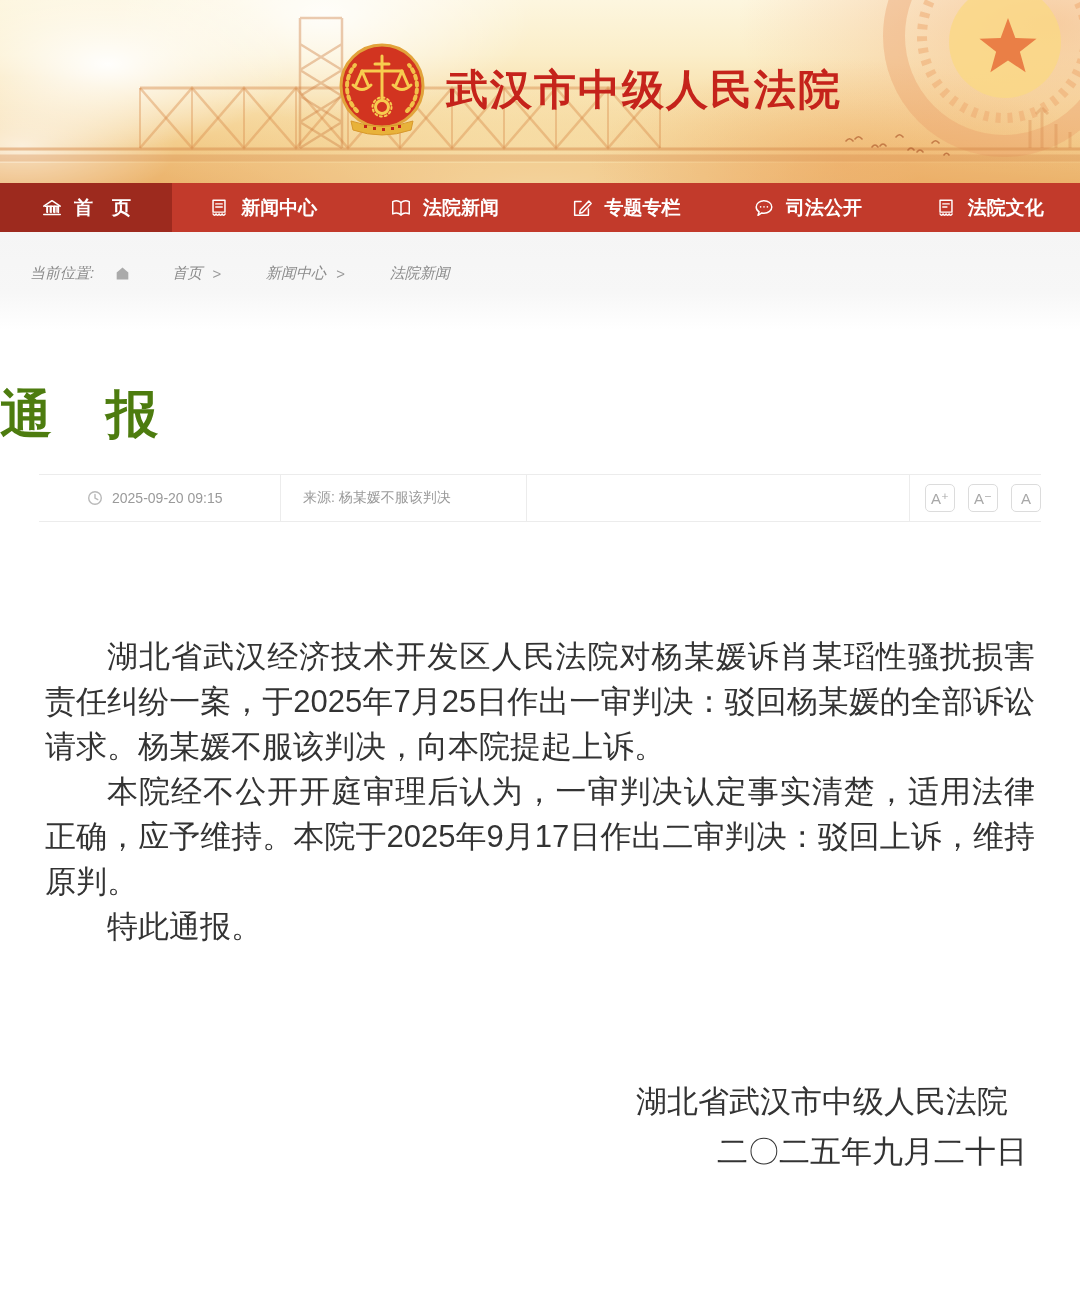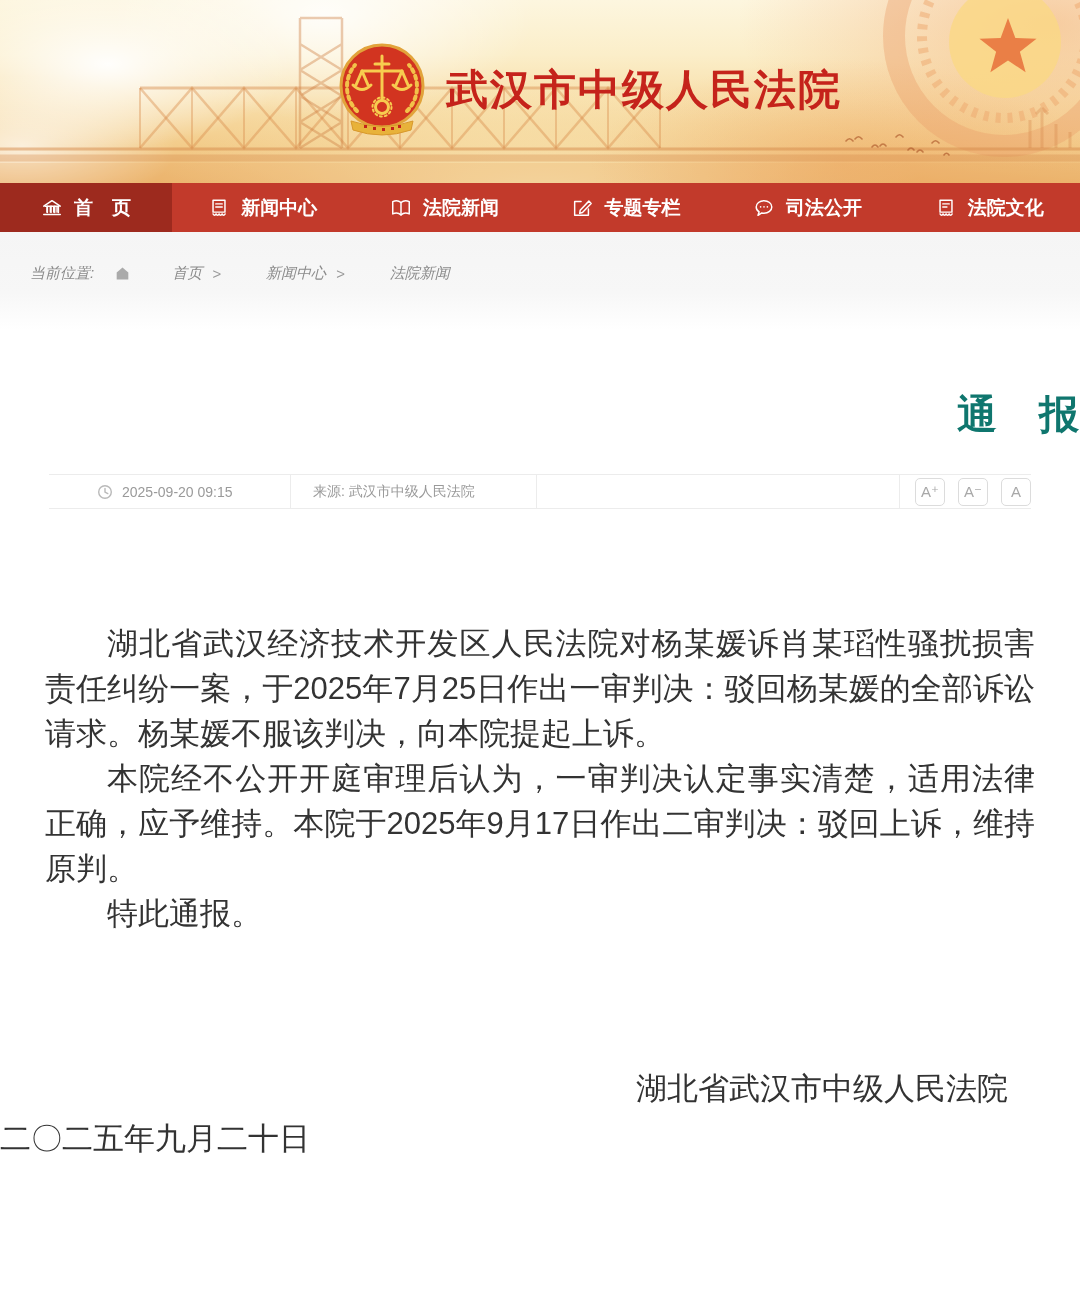--- a/index.html
+++ b/index.html
@@ -33,40 +33,40 @@
 
   
   .breadcrumb-zone { height:98px; background:linear-gradient(180deg,#f5f5f5 0%,#f7f7f7 62%,#ffffff 100%); }
   .breadcrumb { display:flex; align-items:center; gap:7px; padding:32px 0 0 30px; font-size:15px; color:#8b8b8b;font-style:italic; }
   .breadcrumb .prefix { margin-right:14px; }
   .breadcrumb a { color:#8b8b8b; text-decoration:none; cursor:pointer;margin-left:35px; }
   .breadcrumb .sep { color:#9a9a9a; margin:0 3px; }
 
   
   .content { background:#fff; padding-bottom:80px; }
-  .article-title { text-align:right; font-size:40px; font-weight:bold; color:#0f766e;
+  .article-title { text-align:left; font-size:52px; font-weight:bold; color:#4d7c0f;
                    margin:58px 0 0; line-height:52px; letter-spacing:1px; }
-  .meta-bar { margin:34px 49px 0; height:35px; border-top:1px solid #ececec; border-bottom:1px solid #ececec;
+  .meta-bar { margin:34px 39px 0; height:48px; border-top:1px solid #ececec; border-bottom:1px solid #ececec;
               display:flex; align-items:stretch; color:#9a9a9a; font-size:14px; }
   .meta-sec { display:flex; align-items:center; }
   .meta-time   { width:242px; padding-left:48px; border-right:1px solid #ececec; gap:9px; }
   .meta-source { width:246px; padding-left:22px; border-right:1px solid #ececec; }
   .meta-spacer { flex:1; border-right:1px solid #ececec; }
   .font-buttons { display:flex; align-items:center; gap:13px; padding-left:15px; }
   .font-btn { width:30px; height:28px; border:1px solid #dcdcdc; border-radius:5px; background:#fff;
               color:#a8a8a8; font-size:15px; line-height:1; cursor:pointer; padding:0;
               font-family:"Liberation Sans","DejaVu Sans",sans-serif; }
 
   .article-body { margin:112px 45px 0; font-size:31px; color:#333; line-height:45px; text-align:justify; }
   .article-body p { margin:0; text-indent:2em; }
 
   .signature { margin-top:128px; font-size:31px; color:#333; }
   .signature p { margin:0; line-height:50px; }
   .sig-court { text-align:right; padding-right:72px; }
-  .sig-date  { padding-right:95px; }
+  .sig-date  { text-align:right; padding-right:53px; }
 </style>
 </head>
 <body>
 
 <div class="page">
 
   <header class="banner">
     <svg class="banner-art" viewBox="0 0 1080 183" xmlns="http://www.w3.org/2000/svg">
 
       <g>
@@ -217,21 +217,21 @@
       <div class="meta-sec meta-time">
         <span style="display:flex;align-items:center;">
           <svg width="16" height="16" viewBox="0 0 16 16" fill="none" stroke="#b9b9b9" stroke-width="1.4" stroke-linecap="round">
             <circle cx="8" cy="8" r="6.3"></circle>
               <path d="M8,4.5 V8 L10.8,9.6"></path>
           </svg>
         </span>
         <span>2025-09-20 09:15</span>
       </div>
       <div class="meta-sec meta-source">
-        <span>来源: 武汉市中级人民法院</span>
+        <span>来源: 杨某媛不服该判决</span>
       </div>
       <div class="meta-spacer"></div>
       <div class="font-buttons">
         <button class="font-btn">A⁺</button>
         <button class="font-btn">A⁻</button>
         <button class="font-btn">A</button>
       </div>
     </div>
 
     <div class="article-body">

